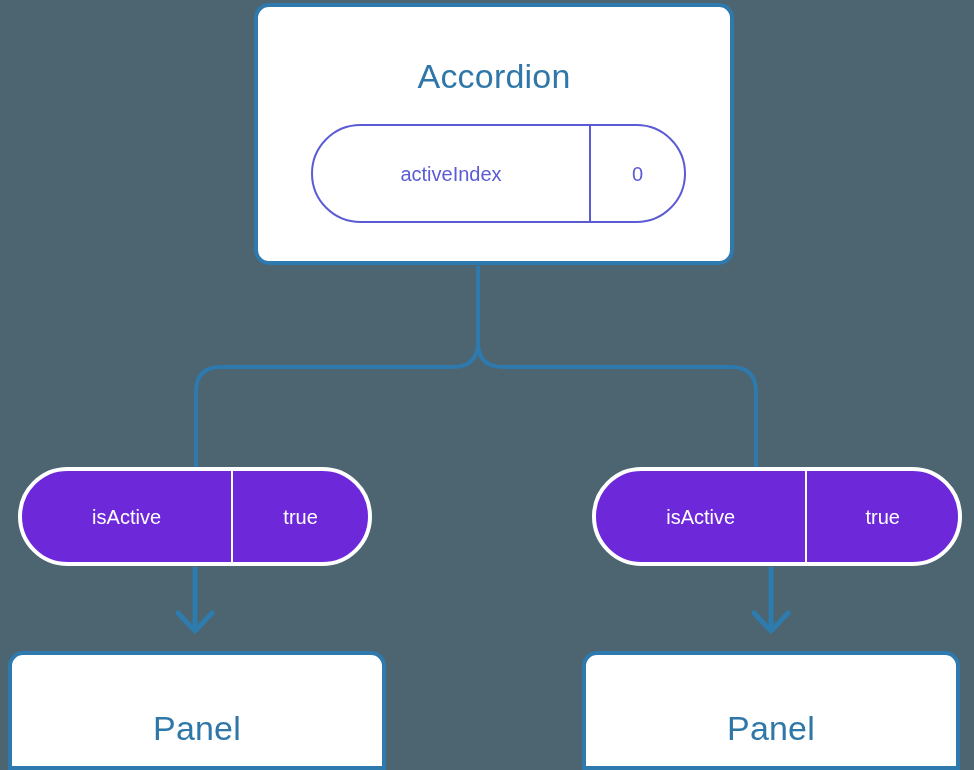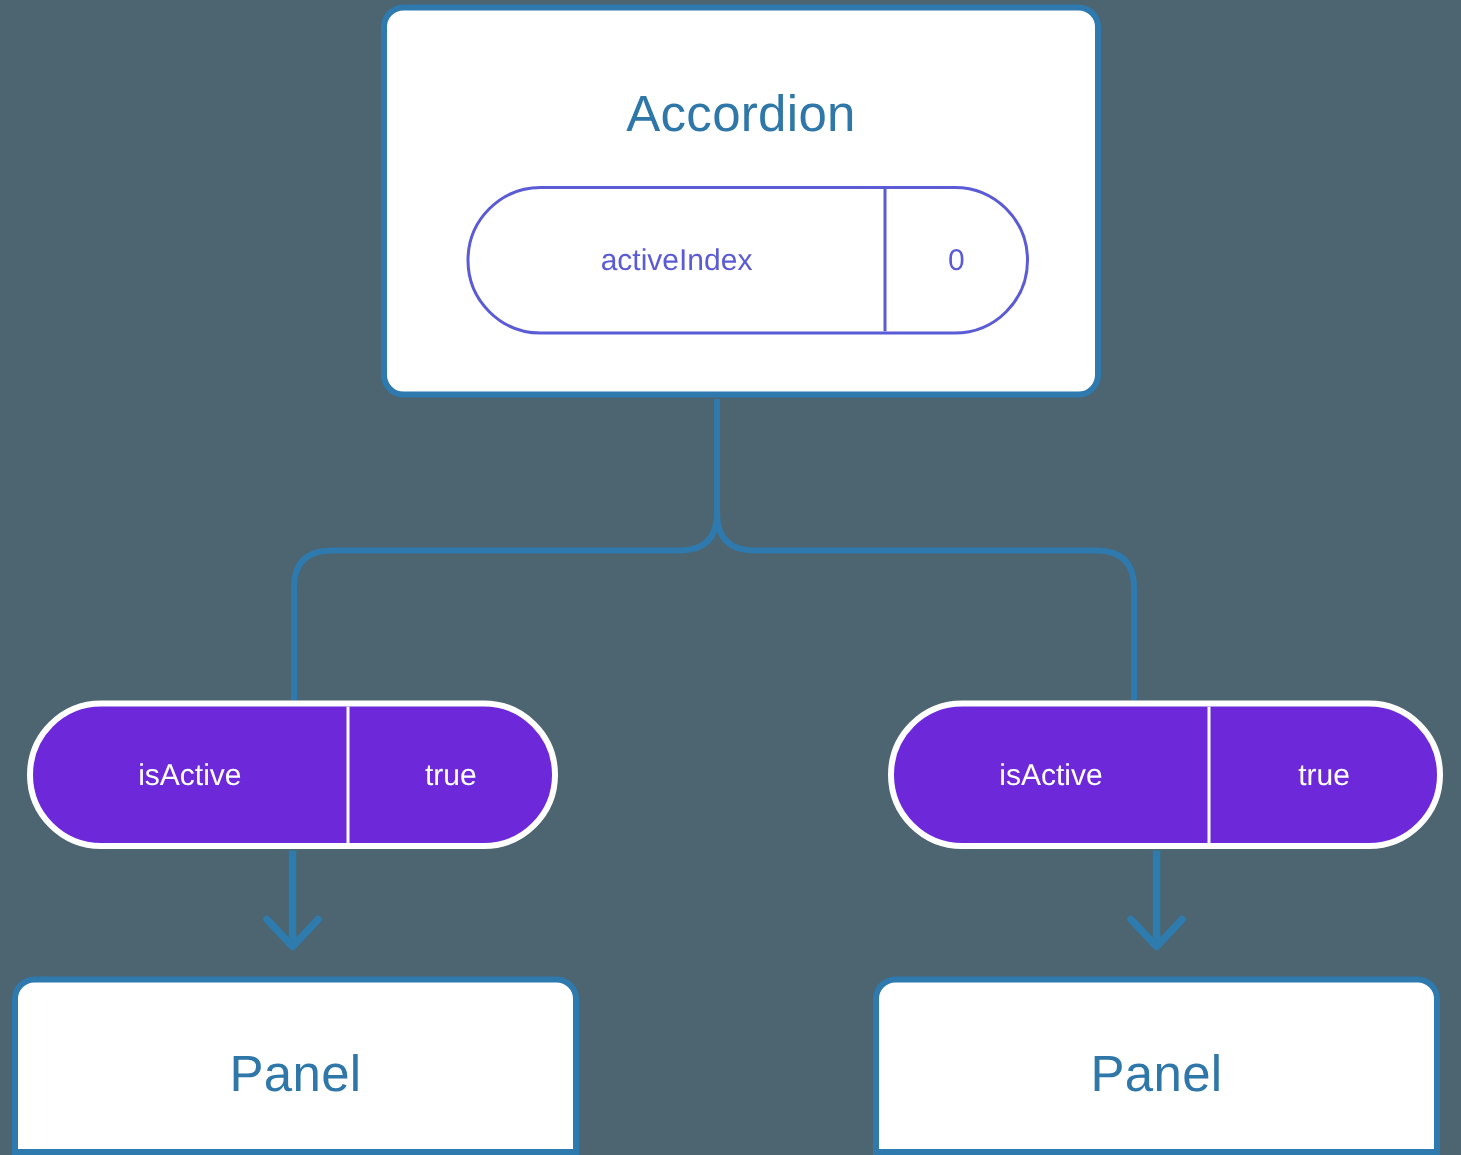--- a/index.html
+++ b/index.html
@@ -139,21 +139,21 @@
     border-bottom-right-radius: 0;
   }
   #right-panel-box {
     left: 582px;
     top: 651px;
     width: 378px;
     height: 119px;
     border-bottom-left-radius: 0;
     border-bottom-right-radius: 0;
   }
-  #left-panel-title, #right-panel-title { top: 44px; }
+  #left-panel-title, #right-panel-title { top: 56px; }
 </style>
 </head>
 <body>
 
 <div id="canvas">
 
   <svg id="connectors" viewBox="0 0 974 770" width="974" height="770">
 
     <path d="M 478 266 L 478 342 Q 478 367 453 367 L 221 367 Q 196 367 196 392 L 196 467" fill="none" stroke="#2E79AD" stroke-width="4" stroke-linecap="butt"></path>
     <path d="M 478 266 L 478 342 Q 478 367 503 367 L 731 367 Q 756 367 756 392 L 756 467" fill="none" stroke="#2E79AD" stroke-width="4" stroke-linecap="butt"></path>

